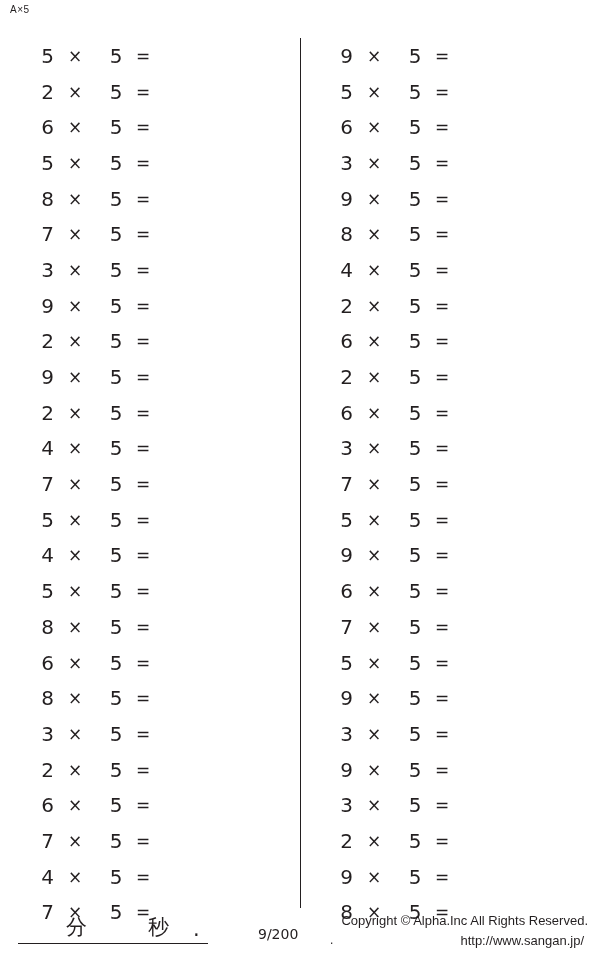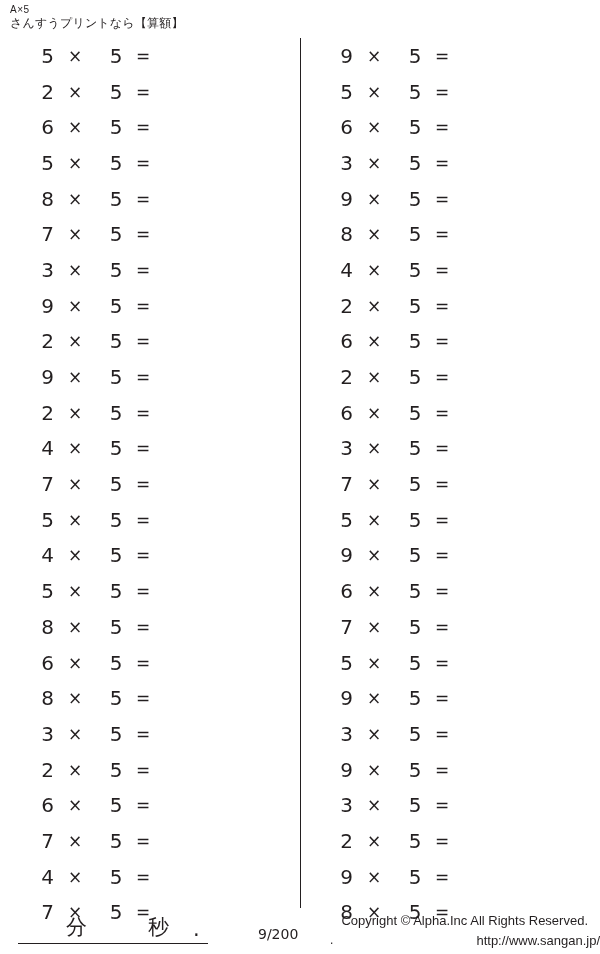--- a/index.html
+++ b/index.html
@@ -159,35 +159,34 @@
   .copyright {
     position: absolute;
     right: 12px;
     bottom: 26px;
     font-size: 13px;
     color: #231f20;
     white-space: nowrap;
   }
   .url {
     position: absolute;
-    right: 0;
+    right: 16px;
     bottom: 6px;
     font-size: 13px;
     color: #231f20;
     white-space: nowrap;
   }
 </style>
 </head>
 <body>
 
 <div class="page">
 
   <div class="header">
     <div class="header-code">A×5</div>
-    <div class="header-title">さんすうプリントなら【算額】</div>
   </div>
 
   <div class="columns">
     <div class="col left">
       <div class="col-inner" id="left-rows">
           <div class="row">
             <span class="cell num-a glyph-num">5</span>
             <span class="cell op glyph-op">×</span>
             <span class="cell num-b glyph-num">5</span>
             <span class="cell eq glyph-eq">=</span>

